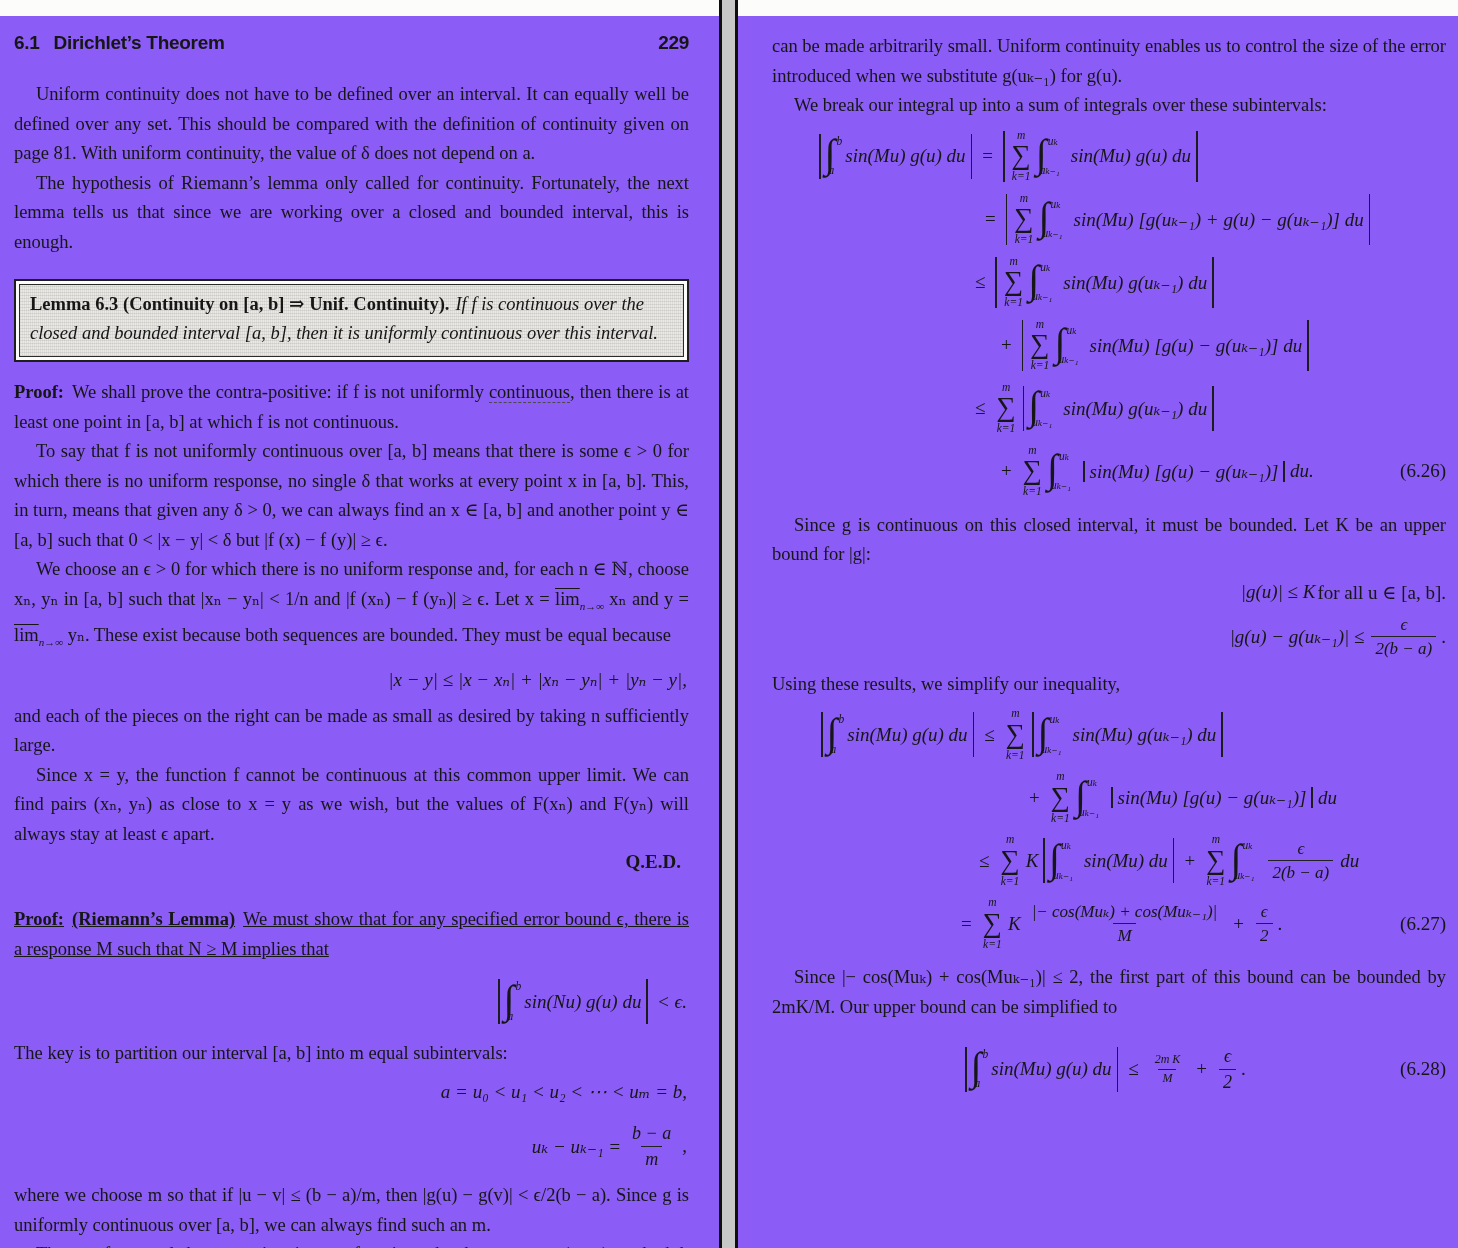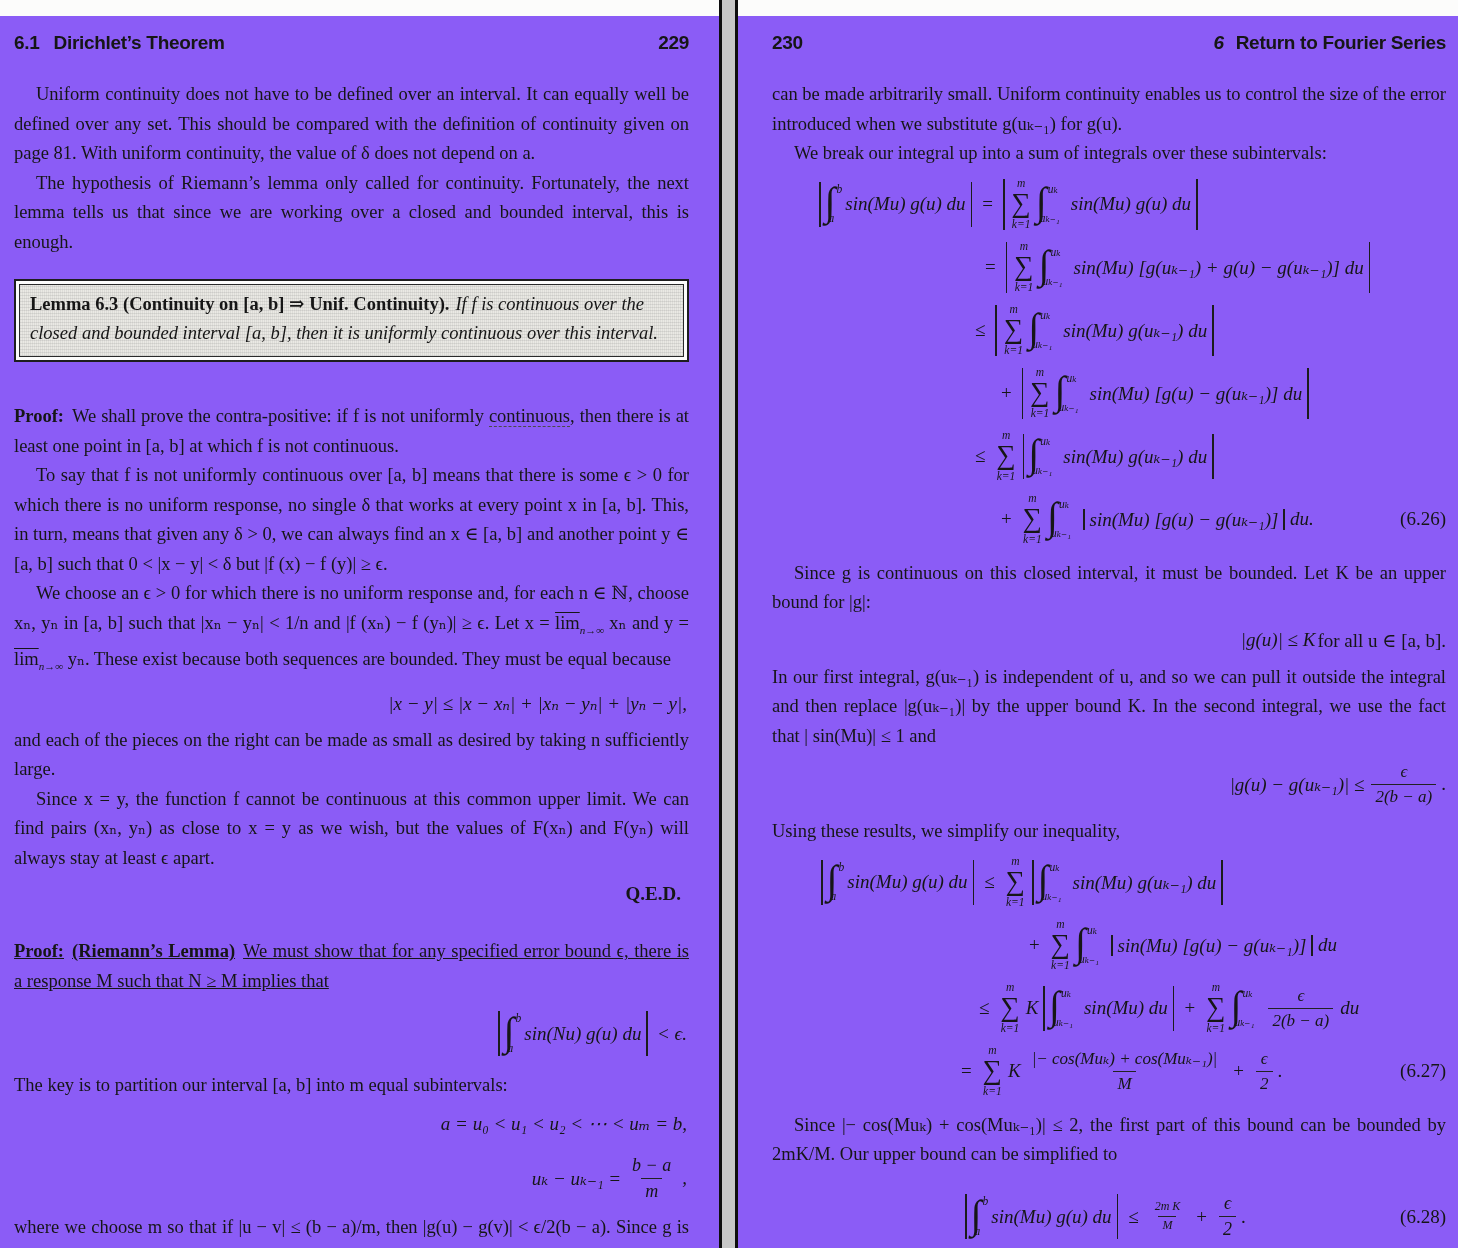--- a/index.html
+++ b/index.html
@@ -16,30 +16,30 @@
       letter-spacing:-0.3px;margin-bottom:26px;}
   .hd .sec{margin-right:14px;}
   .hd .chap{font-style:italic;margin-right:12px;}
 
   p{margin:0;font-size:18.5px;line-height:29.5px;text-align:justify;}
   .ind{text-indent:22px;}
   .ulin{border-bottom:1px dashed #4a4a4a;}
   .ovl{text-decoration:overline;}
   sub.ss{font-size:11px;font-style:italic;}
 
-  #lemma-box{margin:22px 0 40px;border:2px solid #1e1e1e;padding:3px;background:#fcfcfb;}
+  #lemma-box{margin:22px 0 16px;border:2px solid #1e1e1e;padding:3px;background:#fcfcfb;}
   #lemma-inner{border:1px solid #2a2a2a;padding:5px 10px 8px;font-size:18.5px;line-height:29px;
     background-color:#eae9e4;
     background-image:repeating-linear-gradient(0deg, rgba(110,110,110,.14) 0 1px, transparent 1px 3px),
                      repeating-linear-gradient(90deg, rgba(110,110,110,.10) 0 1px, transparent 1px 2px);}
   #lemma-inner b{margin-right:6px;}
   #lemma-inner i{font-style:italic;}
 
   .pl{margin-right:8px;}
-  .qed{text-align:right;font-weight:bold;font-size:19px;padding-right:8px;margin-top:10px;}
+  .qed{text-align:right;font-weight:bold;font-size:19px;padding-right:8px;margin-top:2px;}
 
   .eqc{display:flex;justify-content:flex-end;align-items:center;margin:11px 0;font-size:19px;}
   .eqblock{margin:4px 0 8px;}
   .eqrow{display:flex;align-items:center;min-height:63px;font-size:19px;}
 
   .mx{font-style:italic;white-space:nowrap;margin:0 2px;}
   .mxr{font-style:normal;white-space:nowrap;}
   .rel{font-style:normal;margin:0 7px;font-size:19px;}
   .eqn{margin-left:auto;font-style:normal;}
 
@@ -129,24 +129,20 @@
   </div>
 
   <p>where we choose m so that if |u − v| ≤ (b − a)/m, then |g(u) − g(v)| &lt; ϵ/2(b − a). Since g is uniformly continuous over [a, b], we can always find such an m.</p>
   <p class="ind">The proof proceeds by approximating our function g by the constant g(uₖ₋₁) on the kth interval. As M increases, the integral of</p>
 
 </div>
 
 <div id="gutter"></div>
 
 <div class="page" id="page-right">
-  <div class="hd">
-    <span>230</span>
-    <span><span class="chap">6</span><span>Return to Fourier Series</span></span>
-  </div>
 
   <p>can be made arbitrarily small. Uniform continuity enables us to control the size of the error introduced when we substitute g(uₖ₋₁) for g(u).</p>
   <p class="ind">We break our integral up into a sum of integrals over these subintervals:</p>
 
   <div class="eqblock">
     <div class="eqrow" style="margin-left:44px;">
       <span class="grp">
         <i class="vb"></i>
         <span class="ig">
             <span class="igg">∫</span>
@@ -286,21 +282,20 @@
     </div>
   </div>
 
   <p class="ind">Since g is continuous on this closed interval, it must be bounded. Let K be an upper bound for |g|:</p>
 
   <div class="eqc">
     <span class="mx">|g(u)| ≤ K</span>
     <span class="mxr" style="">for all u ∈ [a, b].</span>
   </div>
 
-  <p>In our first integral, g(uₖ₋₁) is independent of u, and so we can pull it outside the integral and then replace |g(uₖ₋₁)| by the upper bound K. In the second integral, we use the fact that | sin(Mu)| ≤ 1 and</p>
 
   <div class="eqc">
     <span class="mx">|g(u) − g(uₖ₋₁)| ≤</span>
     <span class="fr">
         <span class="nu">ϵ</span>
         <span class="dn">2(b − a)</span>
       </span>
     <span class="mxr">.</span>
   </div>
 

